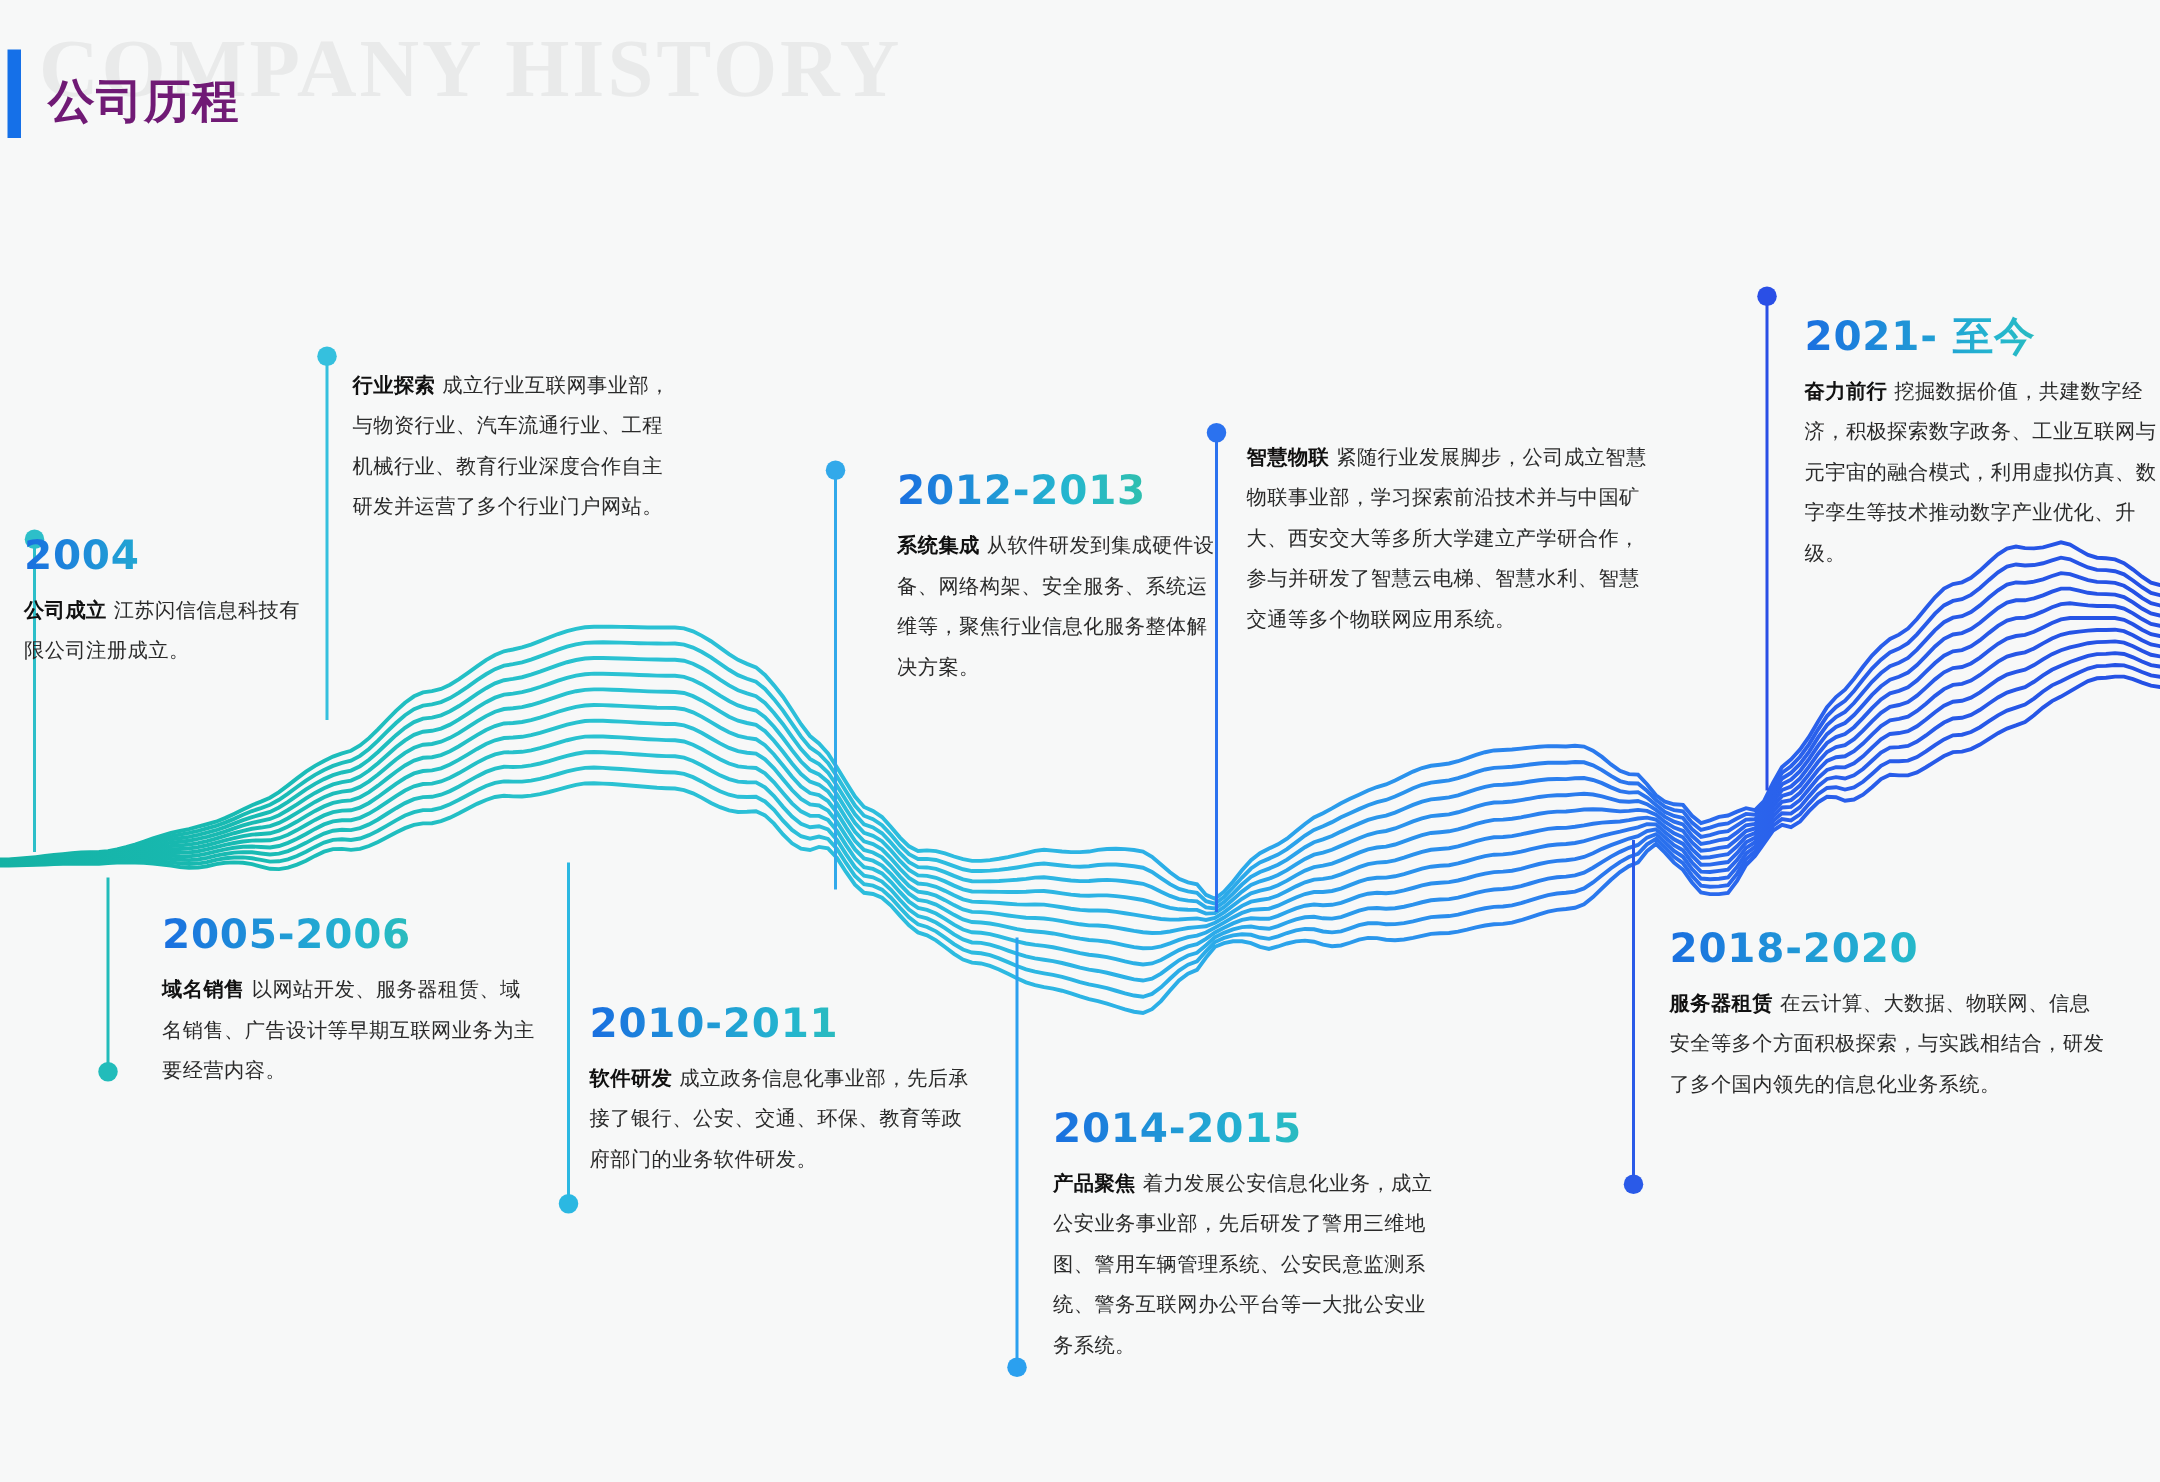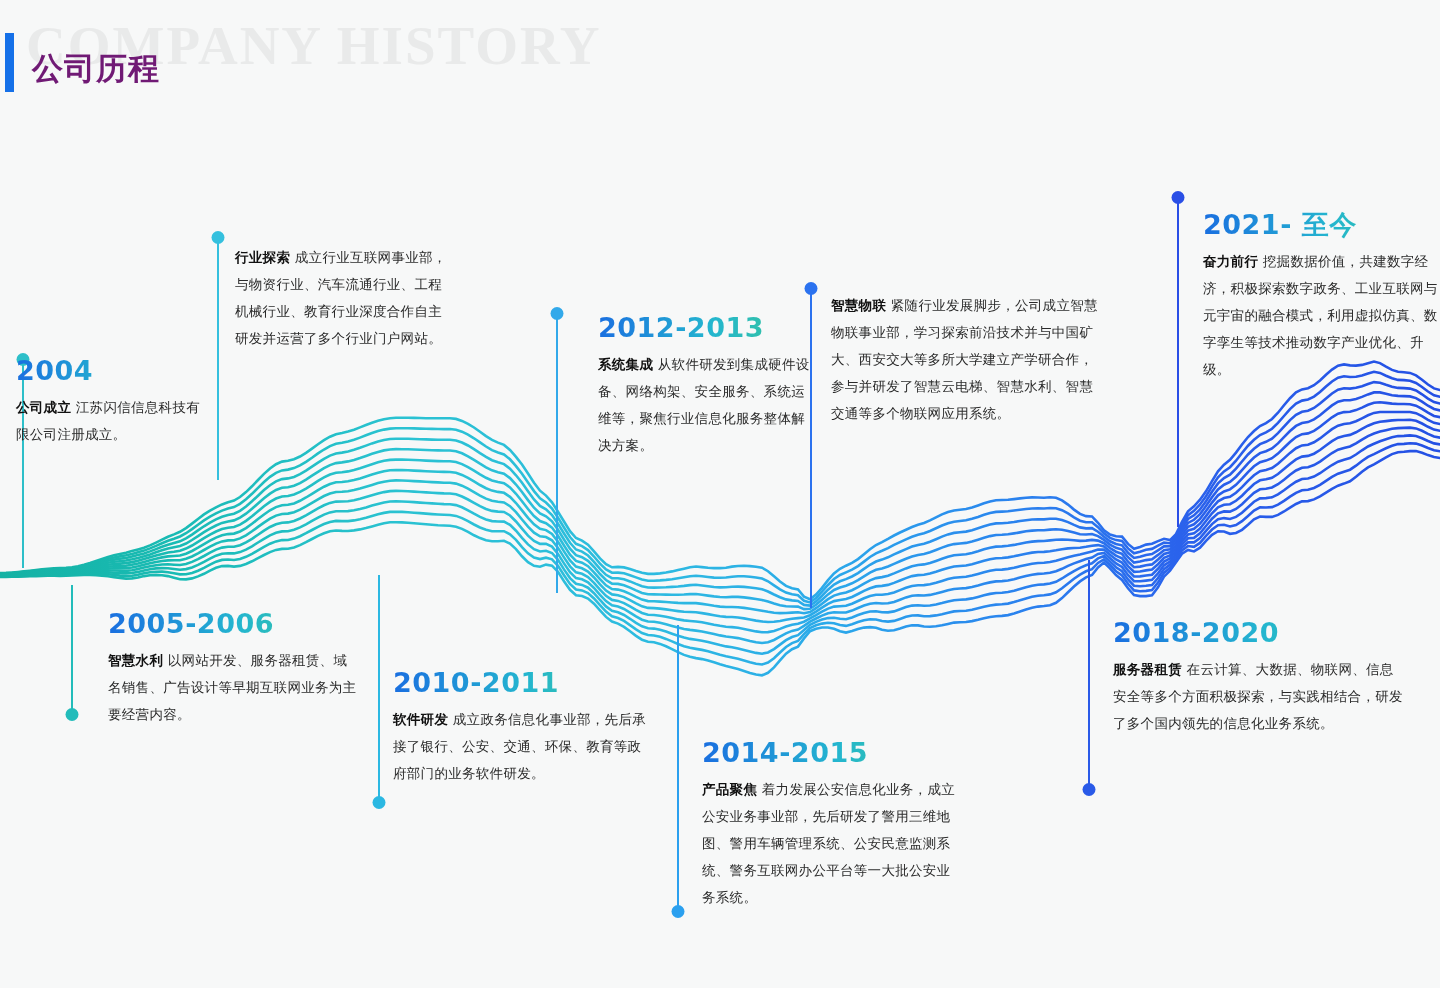--- a/index.html
+++ b/index.html
@@ -147,21 +147,21 @@
     <div class="entry-year">2004</div>
     <div class="entry-body">
       <span class="lead">公司成立</span>
       <span>江苏闪信信息科技有限公司注册成立。</span>
     </div>
   </div>
 
   <div class="entry" style="left:89px; top:609px; width:252px;margin-left:19px;">
     <div class="entry-year">2005-2006</div>
     <div class="entry-body">
-      <span class="lead">智慧水利</span>
+      <span class="lead">域名销售</span>
       <span>以网站开发、服务器租赁、域名销售、广告设计等早期互联网业务为主要经营内容。</span>
     </div>
   </div>
 
   <div class="entry" style="left:235px; top:244px; width:215px;">
     <div class="entry-body">
       <span class="lead">行业探索</span>
       <span>成立行业互联网事业部，与物资行业、汽车流通行业、工程机械行业、教育行业深度合作自主研发并运营了多个行业门户网站。</span>
     </div>
   </div>

